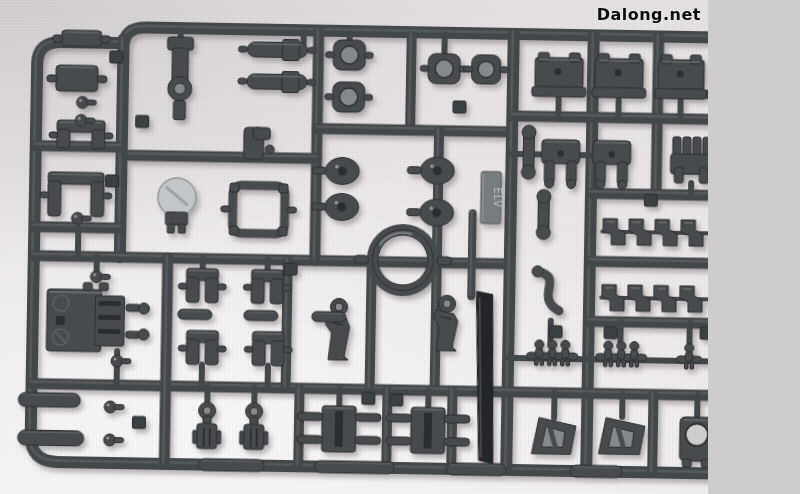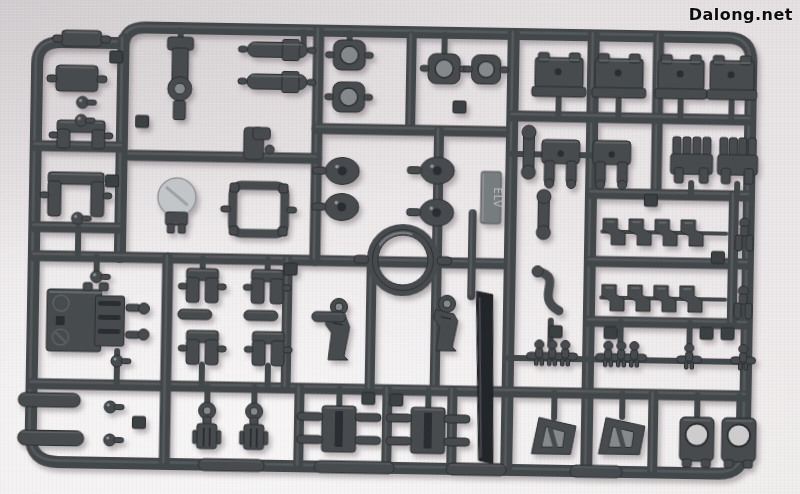--- a/index.html
+++ b/index.html
@@ -1,17 +1,17 @@
 <!DOCTYPE html>
 <html><head>
 <meta charset="utf-8">
 <style>
   html,body{margin:0;padding:0;background:#cfcccd;}
   #photo{
-    position:relative;width:800px;height:494px;overflow:hidden;
+    position:relative;width:708px;height:494px;overflow:hidden;
     background:
       radial-gradient(120% 90% at 30% 85%, rgba(255,255,255,.55), rgba(255,255,255,0) 60%),
       radial-gradient(130% 100% at 0% 0%, rgba(120,110,115,.18), rgba(120,110,115,0) 55%),
       linear-gradient(180deg,#e3dfe1 0%, #e9e5e6 45%, #efecec 100%);
     font-family:"DejaVu Sans","Liberation Sans",sans-serif;
   }
   
   #photo::before{
     content:"";position:absolute;inset:0;pointer-events:none;opacity:.5;
     background:

